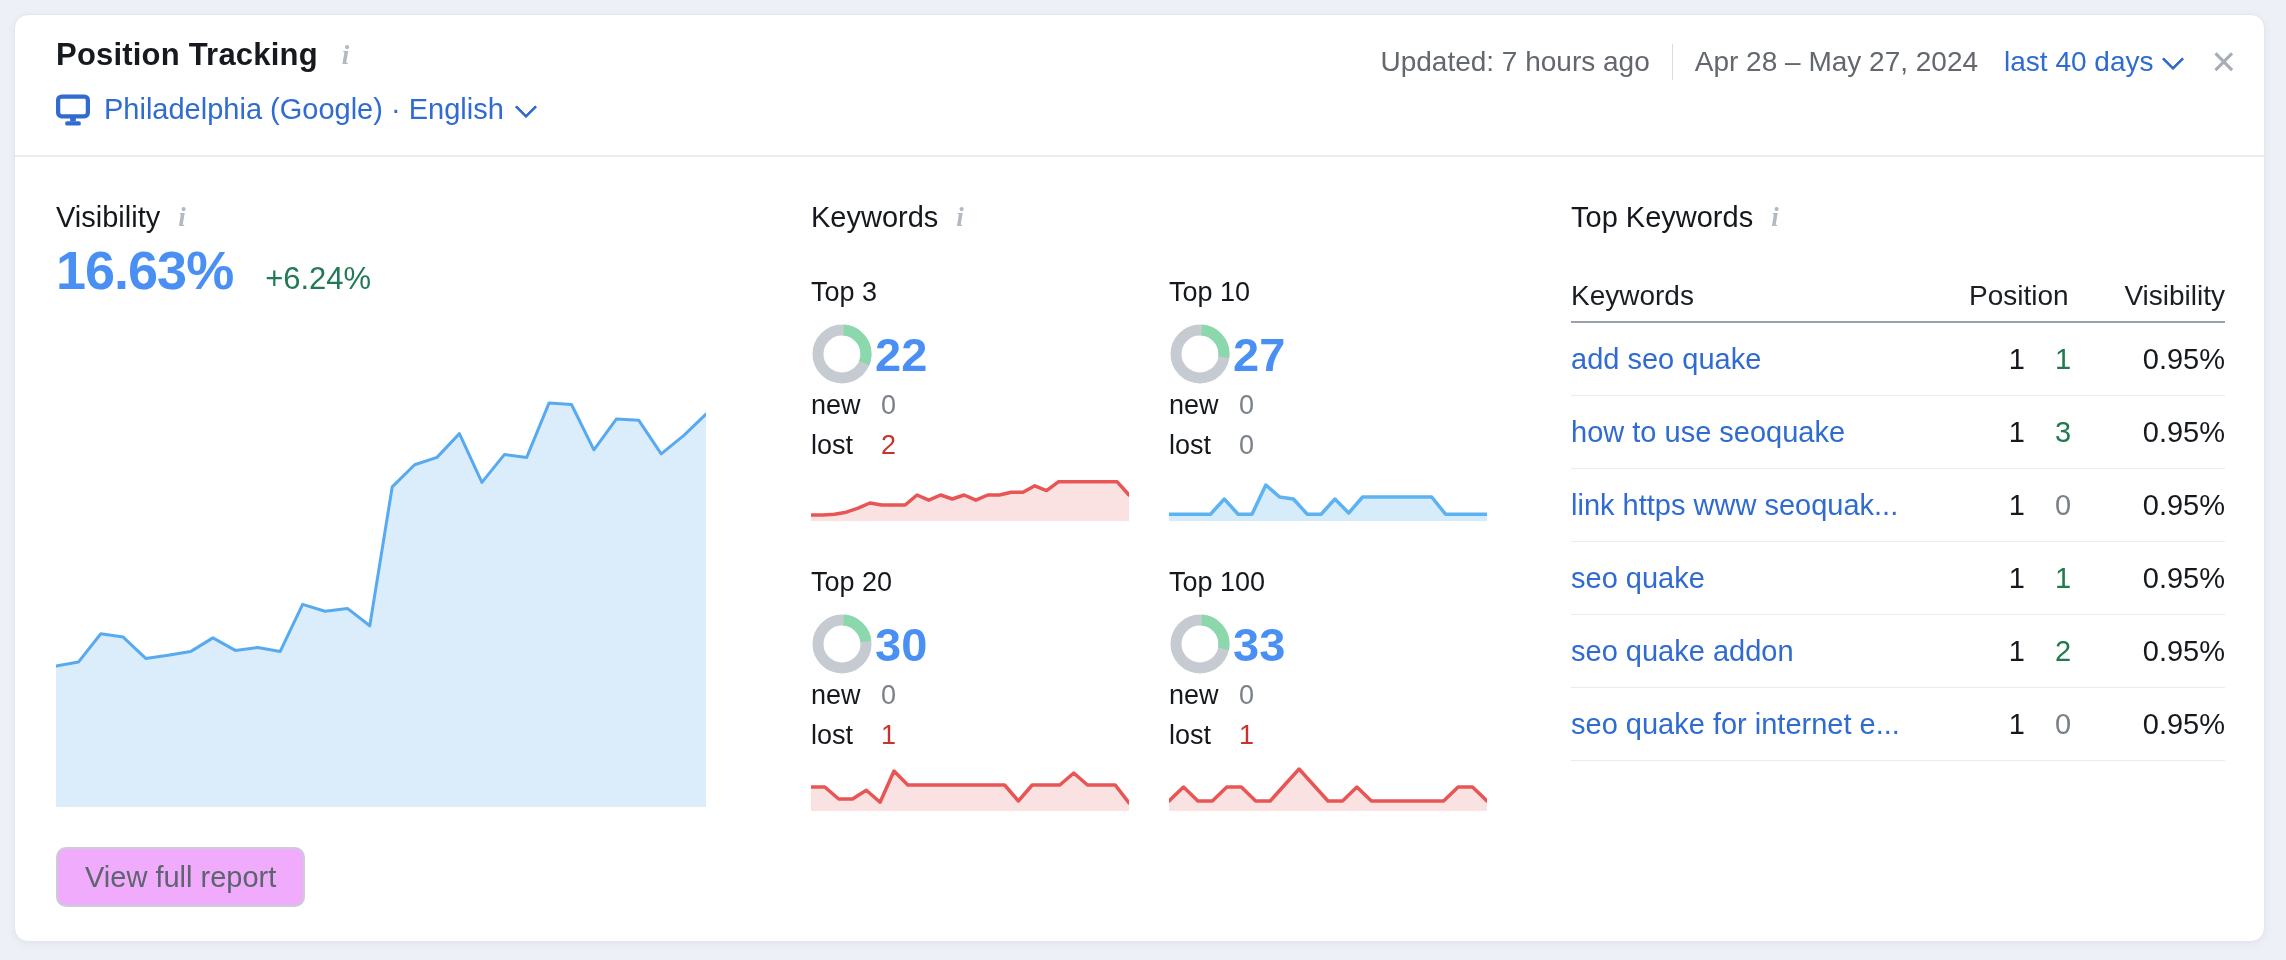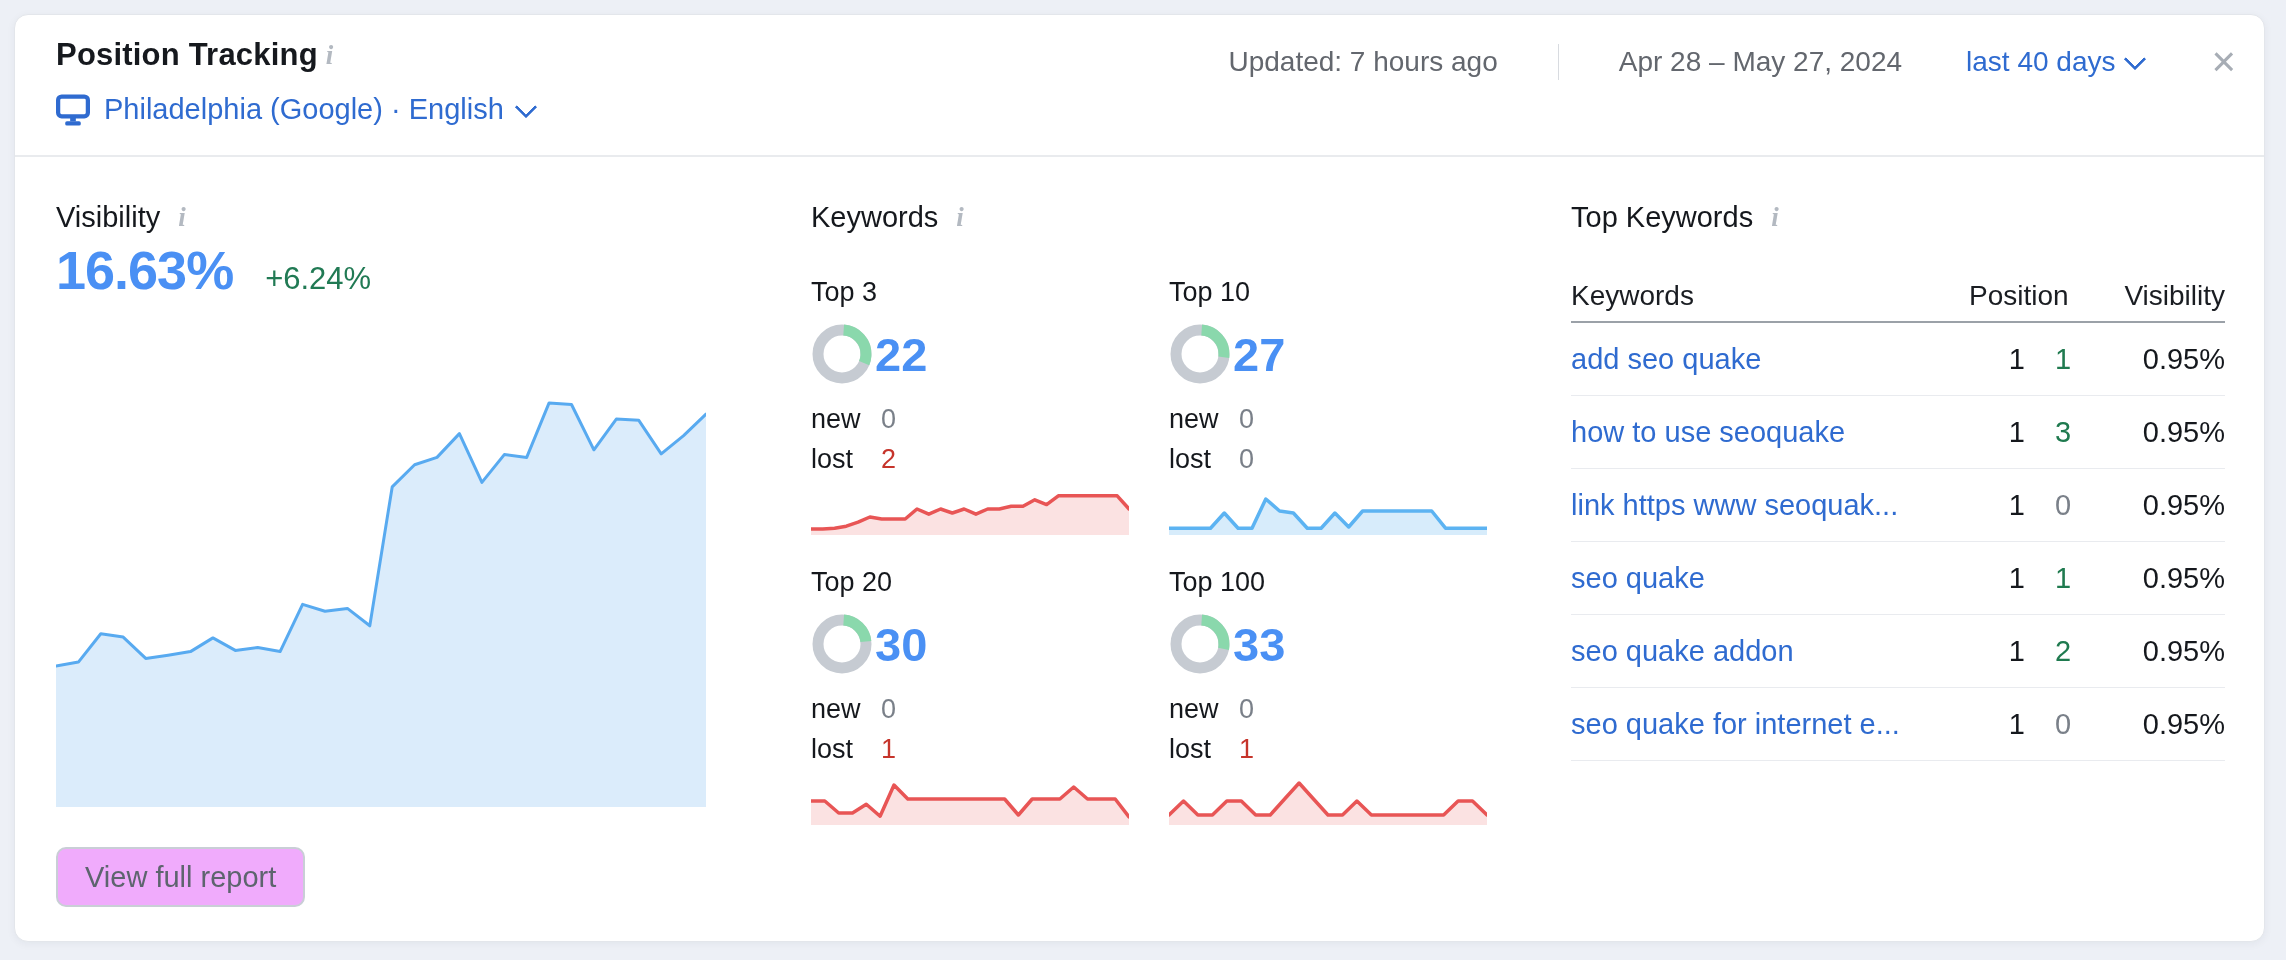--- a/index.html
+++ b/index.html
@@ -10,28 +10,28 @@
     color:#15181d;
     -webkit-font-smoothing:antialiased;
   }
   .card{
     position:absolute;left:14px;top:14px;width:2249px;height:926px;
     background:#ffffff;border:1px solid #e3e6eb;border-radius:14px;
     box-shadow:0 2px 8px rgba(25,35,60,.05);
     overflow:hidden;
   }
   
-  .hdr-title-row{position:absolute;left:41px;top:22px;display:flex;align-items:center;gap:4px;}
+  .hdr-title-row{position:absolute;left:41px;top:22px;display:flex;align-items:center;gap:20px;}
   .title{font-size:31px;font-weight:700;color:#16191e;letter-spacing:.2px;}
   .info{
     font-family:"Liberation Serif","DejaVu Serif",serif;
     font-style:italic;font-weight:700;font-size:27px;color:#b3b9c1;
     padding:0 4px;cursor:default;line-height:1;
   }
-  .hdr-right{position:absolute;top:26px;right:28px;display:flex;align-items:center;font-size:28px;color:#63676e;gap:38px;}
+  .hdr-right{position:absolute;top:26px;right:28px;display:flex;align-items:center;font-size:28px;color:#63676e;}
   .hdr-right .sep{width:1px;height:36px;background:#d8dbe0;margin:0 22px;}
   .date-range{margin-right:26px;}
   .period{color:#2f6bd0;display:flex;align-items:center;gap:12px;cursor:pointer;}
   .chev{
     display:inline-block;width:13px;height:13px;
     border-right:3px solid currentColor;border-bottom:3px solid currentColor;
     transform:rotate(45deg) translate(-2px,-2px);border-radius:1px;
   }
   .close-x{margin-left:30px;font-size:42px;line-height:1;color:#a7adb5;cursor:pointer;font-weight:400;}
   .hdr-loc-row{position:absolute;left:41px;top:78px;display:flex;align-items:center;gap:14px;color:#2f6bd0;font-size:29px;cursor:pointer;}
@@ -49,21 +49,21 @@
     display:flex;align-items:center;padding:0 27px;
     background:#f0abfc;border:2px solid #c9ced6;border-radius:10px;
     font-size:29px;color:#5d646e;font-weight:500;cursor:pointer;
   }
   
   .kw-title{position:absolute;left:796px;top:186px;}
   .kw-block{position:absolute;width:320px;}
   .kw-label{font-size:27px;color:#15181d;}
   .kw-count-row{display:flex;align-items:center;gap:2px;margin-top:14px;height:64px;}
   .kw-count{font-size:47px;font-weight:700;color:#4a90f4;}
-  .stat-row{display:flex;align-items:center;margin-top:18px;font-size:27px;}
+  .stat-row{display:flex;align-items:center;margin-top:4px;font-size:27px;}
   .stat-row + .stat-row{margin-top:9px;}
   .stat-lbl{width:70px;color:#15181d;}
   .stat-val{color:#7a8089;}
   .stat-val[data-type="red"]{color:#c6342b;}
   .spark{margin-top:12px;display:block;}
   
   .tk-title{position:absolute;left:1556px;top:186px;}
   .tk-table{position:absolute;left:1556px;top:256px;width:654px;}
   .tk-grid{display:grid;grid-template-columns:1fr 56px 70px 130px;align-items:center;}
   .tk-head{height:50px;font-size:28px;color:#1a1d22;border-bottom:2px solid #9ba1a8;}

